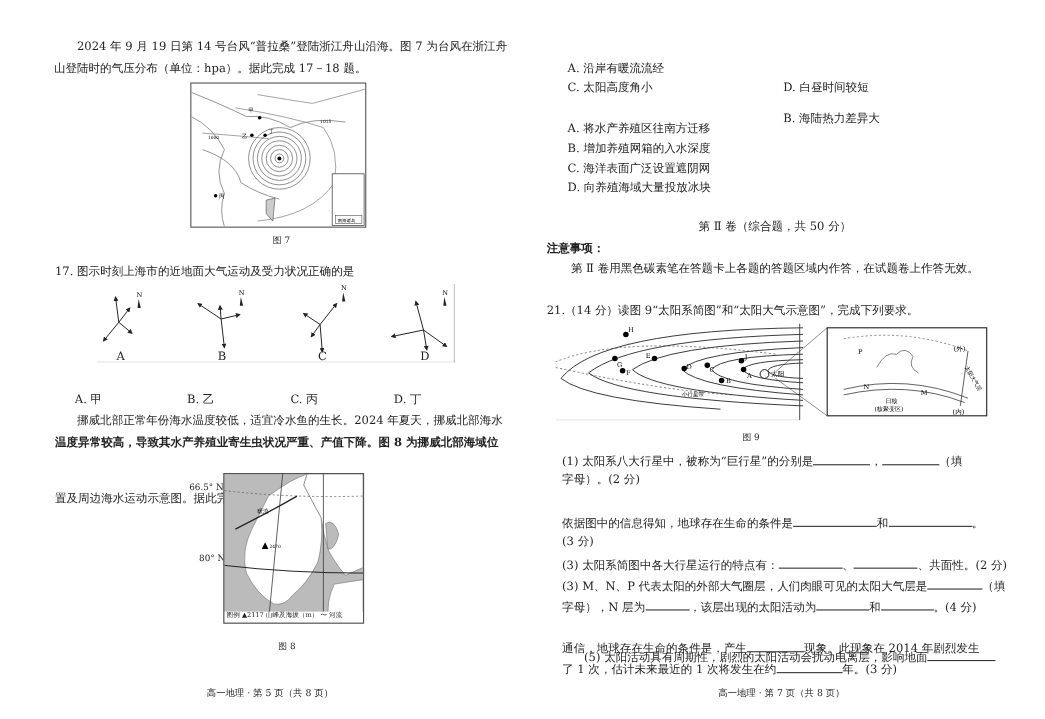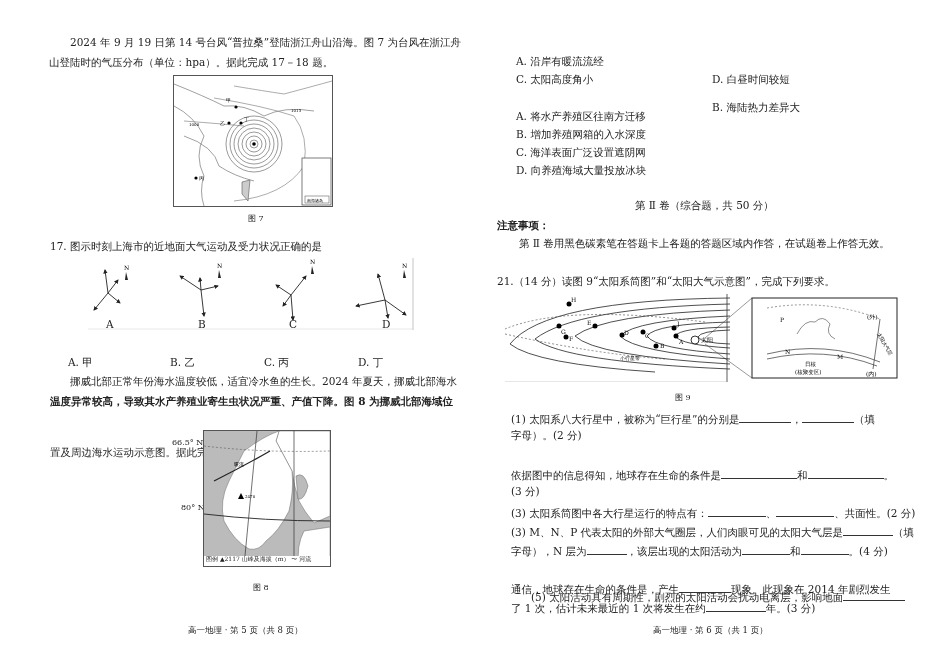--- a/index.html
+++ b/index.html
@@ -239,14 +239,14 @@
   <div class="abs" style="left:36px;top:588px;margin-left:20px;">
     <span>(5) 太阳活动具有周期性，剧烈的太阳活动会扰动电离层，影响地面</span><span class="blank" style="width:62px;"></span>
   </div>
   <div class="abs" style="left:36px;top:580px;">
     <span>通信，地球存在生命的条件是，产生</span><span class="blank" style="width:52px;"></span><span>现象。此现象在 2014 年剧烈发生</span>
   </div>
   <div class="abs" style="left:36px;top:599px;">
     <span>了 1 次，估计未来最近的 1 次将发生在约</span><span class="blank" style="width:60px;"></span><span>年。(3 分)</span>
   </div>
 
-  <div class="footer" style="left:178px;">高一地理 · 第 6 页（共 1 页）</div>
+  <div class="footer" style="left:178px;">高一地理 · 第 7 页（共 8 页）</div>
 </div>
 
 </body></html>

